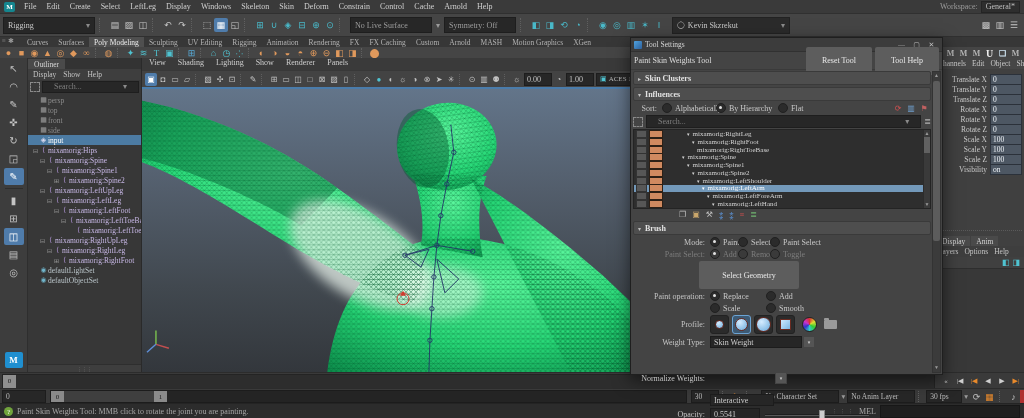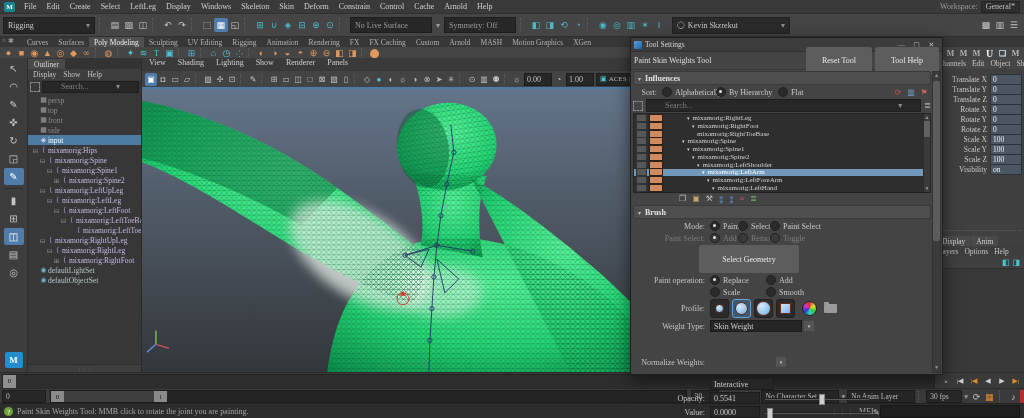--- a/index.html
+++ b/index.html
@@ -41,21 +41,21 @@
   .tool.active{background:#4f7cab;color:#fff}
   .tbdiv{width:18px;border-top:1px solid #2e2e2e;margin:2px 0}
   .toolkit{width:18px;height:16px;background:#1f8fd0;color:#fff;font-weight:bold;font-size:9px;display:flex;align-items:center;justify-content:center;border-radius:2px;margin-top:auto;margin-bottom:4px}
   
   #outliner{width:113px;background:#383838;border-right:1px solid #2a2a2a;display:flex;flex-direction:column}
   .ol-tabrow{height:11px;background:#333;display:flex;align-items:flex-end}
   .ol-tab{background:#4a4a4a;color:#d8d8d8;padding:0 6px;height:10px;display:flex;align-items:center;font-size:7.5px}
   .ol-menus{height:11px;display:flex;gap:7px;align-items:center;padding:0 5px;font-size:7.5px;color:#c2c2c2;background:#3e3e3e}
   .ol-search{height:13px;display:flex;align-items:center;gap:2px;padding:0 2px;background:#383838}
   .selico{width:8px;height:8px;border:1px dashed #8a8a8a}
-  .searchbox{flex:1;height:10px;background:#272727;border:1px solid #1e1e1e;color:#7f7f7f;display:flex;align-items:center;padding:0 18px}
+  .searchbox{flex:1;height:10px;background:#272727;border:1px solid #1e1e1e;color:#7f7f7f;display:flex;align-items:center;padding:0 11px}
   .searchbox .car{margin-left:auto;color:#8a8a8a}
   #olTree{flex:1;background:#373737;overflow:hidden;padding-top:2px}
   .trow{height:10px;display:flex;align-items:center;white-space:nowrap;color:#c6b6e4;font-size:7.5px}
   .trow.muted{color:#8b8b8b}
   .trow.set{color:#b9c4c9}
   .trow.selected{background:#4c7ba3;color:#fff}
   .texp{width:7px;color:#9a9a9a;font-size:6px;text-align:center;flex:none}
   .tico{width:9px;text-align:center;flex:none;font-size:7px}
   .olbottom{height:7px;background:#3e3e3e;border-top:1px solid #2e2e2e;display:flex;align-items:center;justify-content:center;color:#777;font-size:5px}
   
@@ -689,20 +689,24 @@
       <span class="tw-name">Paint Skin Weights Tool</span>
       <span class="btn" style="width:66px">Reset Tool</span>
       <span class="btn" style="width:64px">Tool Help</span>
     </div>
     <div class="tw-body" id="twBody">
       <div class="twscroll">
         <span class="twarr" style="top:0">▲</span>
         <div class="twthumb"></div>
         <span class="twarr" style="bottom:0">▼</span>
       </div>
+    <div class="sect">
+          <span class="arr">▸</span>
+          <span>Skin Clusters</span>
+        </div>
         <div class="sect">
           <span class="arr">▾</span>
           <span>Influences</span>
         </div>
         <div class="frow">
           <span class="flabel" style="width: 24px;">Sort:</span>
           <span class="ritem" style="width: 54px;">
             <span class="rd"></span>
             <span>Alphabetically</span>
           </span>

